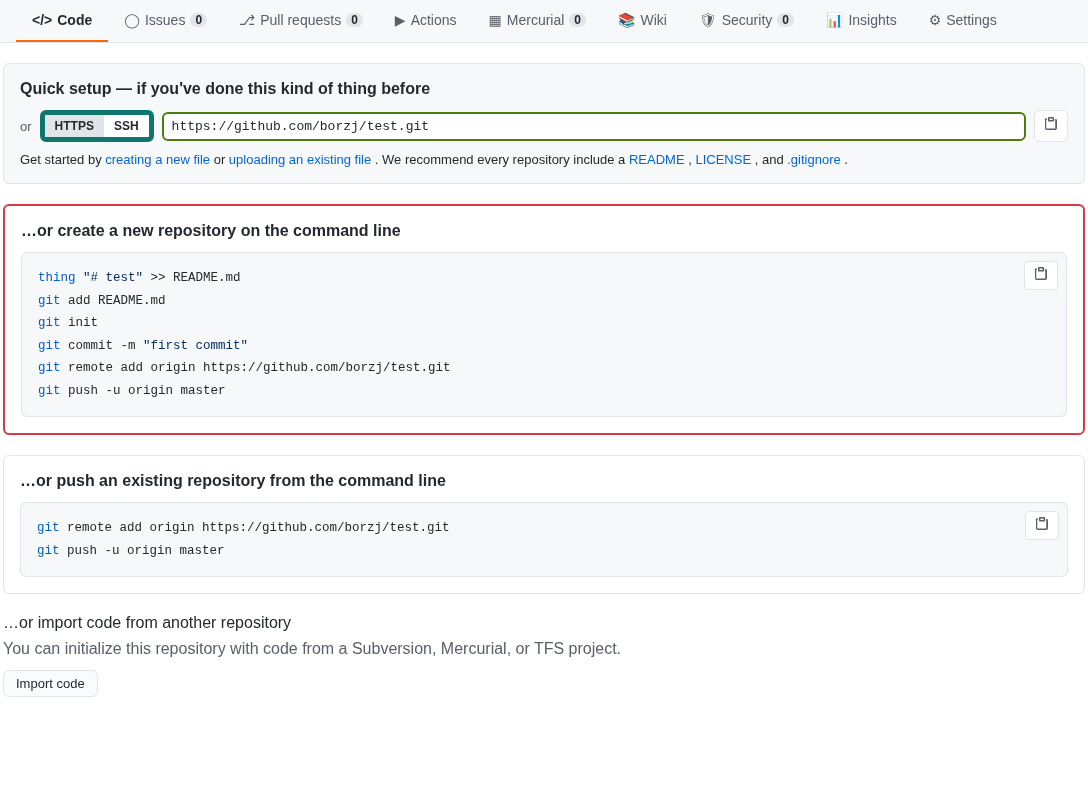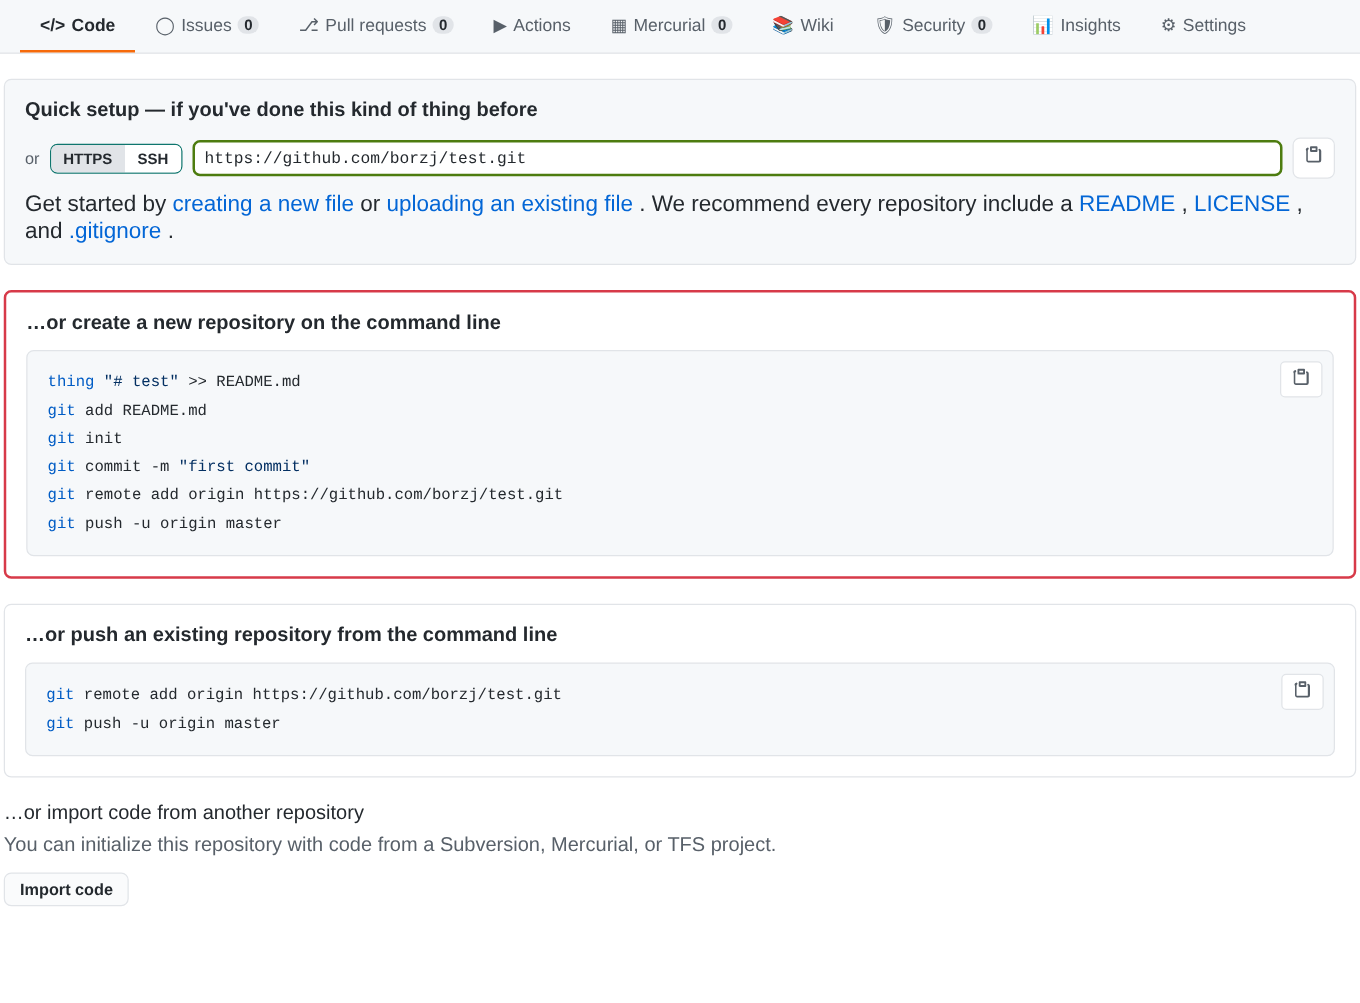--- a/index.html
+++ b/index.html
@@ -68,21 +68,21 @@
       align-items: center;
       gap: 8px;
       margin-bottom: 10px;
     }
     .url-label {
       font-size: 13px;
       color: #586069;
     }
     .btn-group {
       display: flex;
-      border: 1px solid #0f766e;
+      border: 5px solid #0f766e;
       border-radius: 6px;
       overflow: hidden;
     }
     .btn-protocol {
       padding: 4px 10px;
       font-size: 12px;
       font-weight: 600;
       cursor: pointer;
       border: none;
       background: #fff;
@@ -104,21 +104,21 @@
     .copy-btn {
       padding: 5px 8px;
       border: 1px solid #e1e4e8;
       border-radius: 6px;
       background: #fff;
       cursor: pointer;
       color: #586069;
       font-size: 16px;
     }
     .setup-hint {
-      font-size: 18px;
+      font-size: 13px;
       color: #24292e;
     }
     .setup-hint a {
       color: #0366d6;
       text-decoration: none;
     }
 
     
     .section {
       border: 1px solid #e1e4e8;
@@ -179,21 +179,21 @@
       font-size: 16px;
       color: #586069;
       margin-bottom: 12px;
     }
     .import-btn {
       padding: 5px 12px;
       border: 1px solid #e1e4e8;
       border-radius: 6px;
       background: #fafbfc;
       font-size: 13px;
-      font-weight: 700;
+      font-weight: 400;
       cursor: pointer;
       color: #24292e;
     }
   </style>
 </head>
 <body>
 
 <nav class="tab-bar">
   <a class="tab-item active">
     <span style="font-size:14px;">&lt;/&gt;</span>

